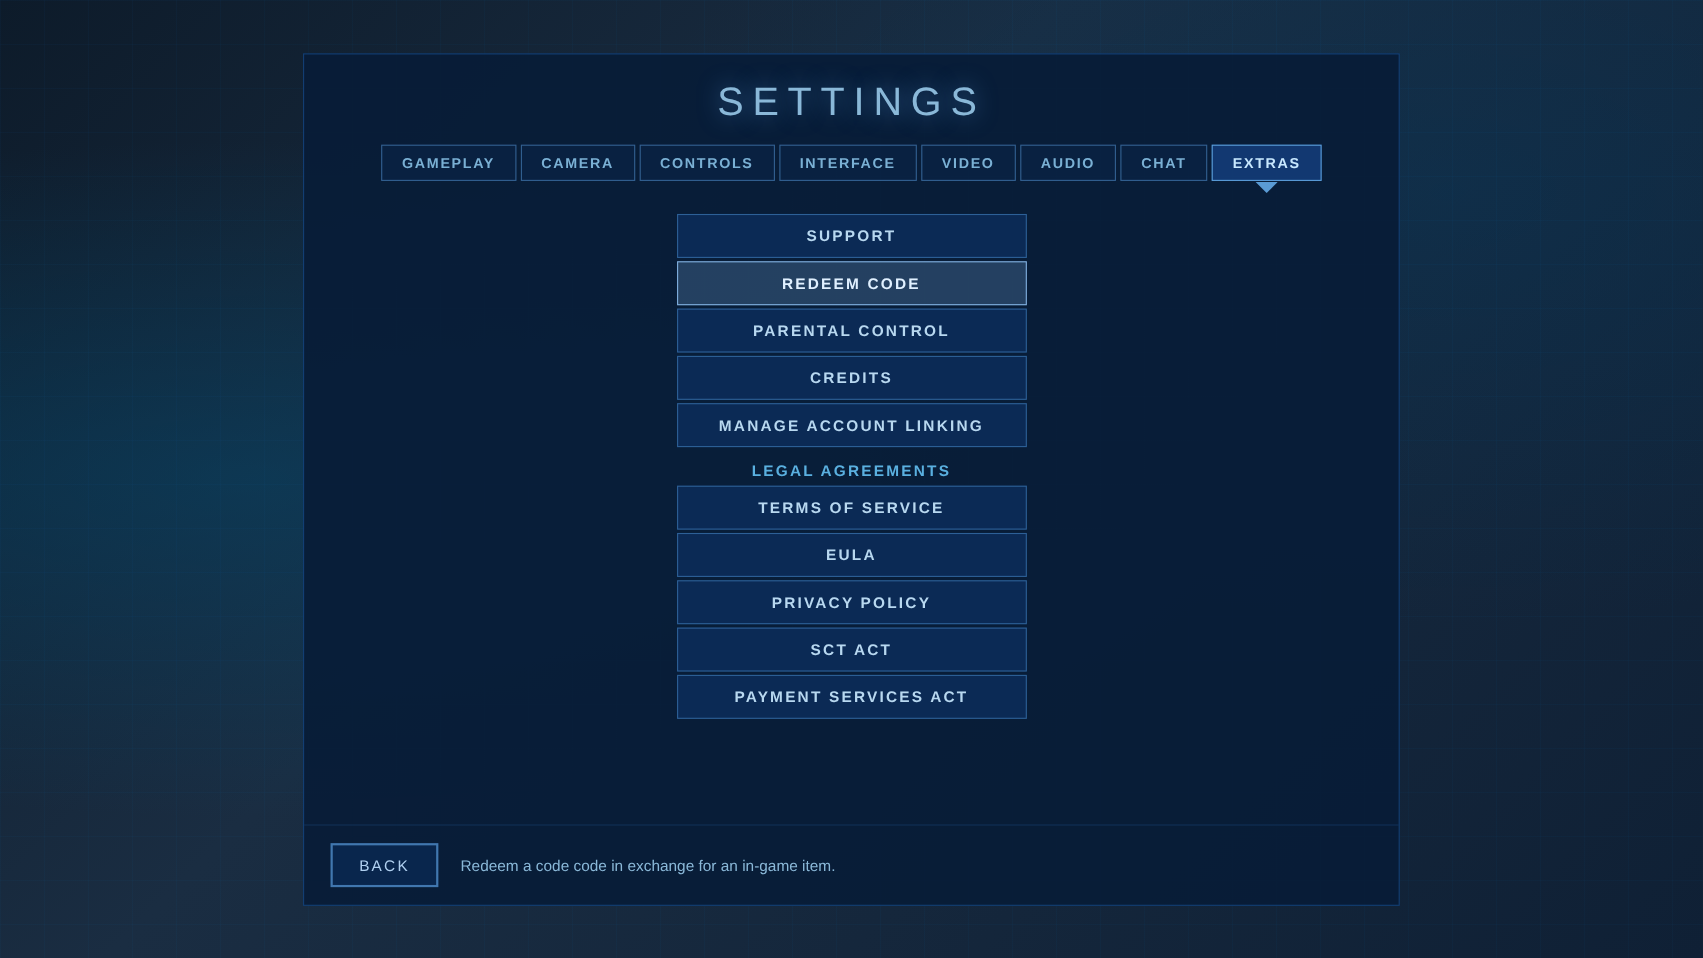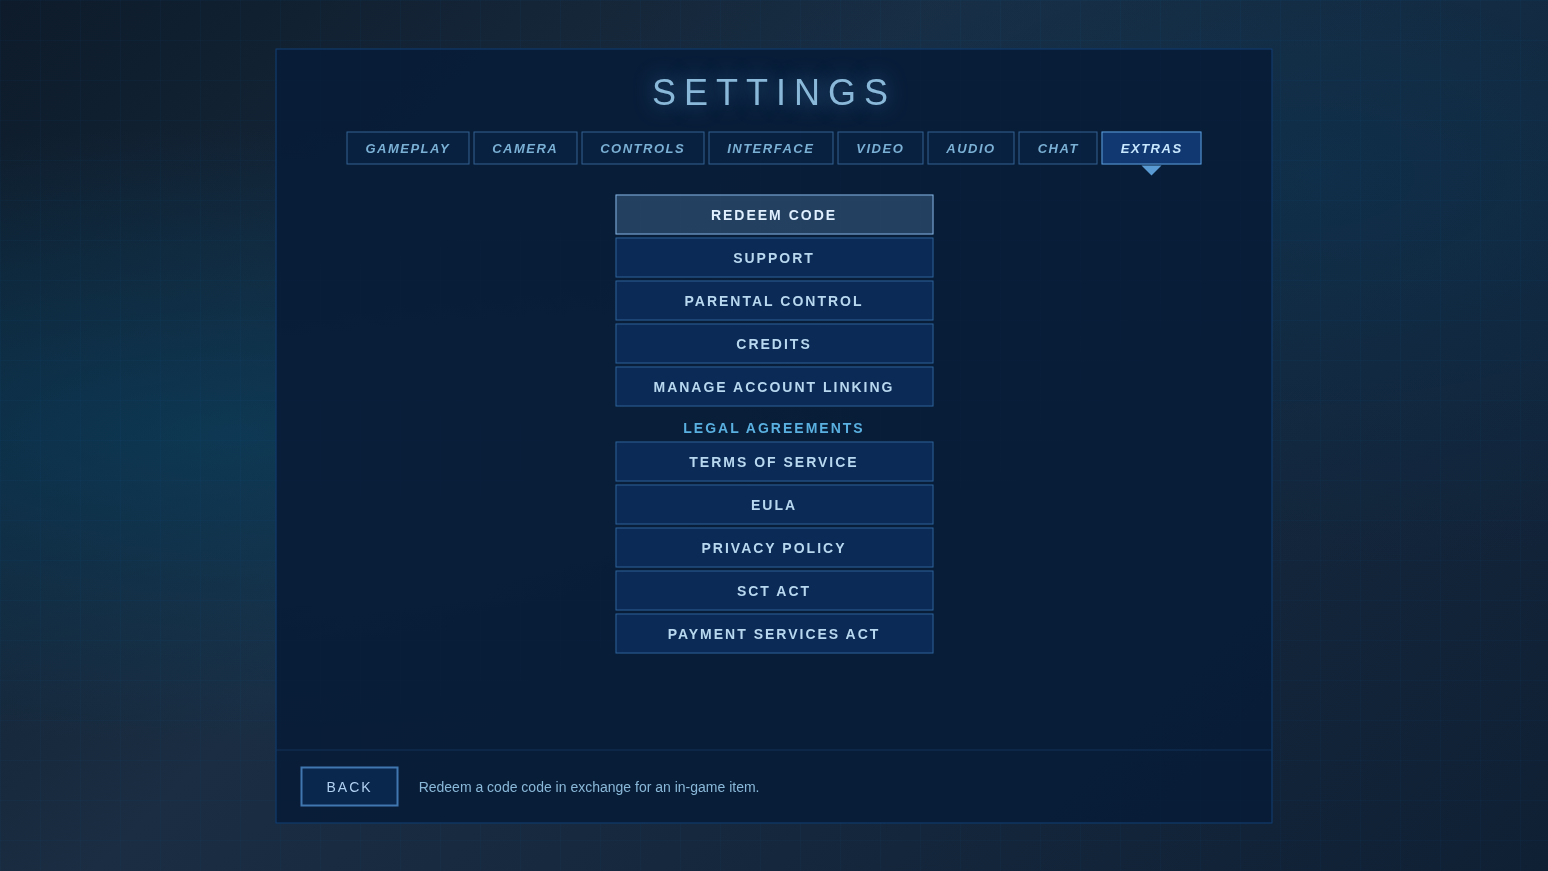--- a/index.html
+++ b/index.html
@@ -71,21 +71,20 @@
       border: 1.5px solid rgba(80,140,200,0.6);
       background: rgba(10,35,70,0.7);
       color: #7ab0d4;
       font-size: 13px;
       font-weight: 700;
       letter-spacing: 1.5px;
       cursor: pointer;
       text-transform: uppercase;
       transition: all 0.15s;
       white-space: nowrap;
-      font-style: italic;
     }
 
     .tab-btn.active {
       background: rgba(20,60,120,0.9);
       color: #c8e8ff;
       border-color: rgba(100,170,230,0.9);
       position: relative;
     }
 
     .tab-btn.active::after {
@@ -184,22 +183,22 @@
       <button class="tab-btn">CONTROLS</button>
       <button class="tab-btn">INTERFACE</button>
       <button class="tab-btn">VIDEO</button>
       <button class="tab-btn">AUDIO</button>
       <button class="tab-btn">CHAT</button>
       <button class="tab-btn active">EXTRAS</button>
     </div>
 
   <div class="content-area">
 
-  <button class="menu-btn highlighted">REDEEM CODE</button>
-      <button class="menu-btn">SUPPORT</button>
+  <button class="menu-btn">SUPPORT</button>
+      <button class="menu-btn highlighted">REDEEM CODE</button>
       <button class="menu-btn">PARENTAL CONTROL</button>
       <button class="menu-btn">CREDITS</button>
       <button class="menu-btn">MANAGE ACCOUNT LINKING</button>
       <div class="section-label">LEGAL AGREEMENTS</div>
       <button class="menu-btn">TERMS OF SERVICE</button>
       <button class="menu-btn">EULA</button>
       <button class="menu-btn">PRIVACY POLICY</button>
       <button class="menu-btn">SCT ACT</button>
       <button class="menu-btn">PAYMENT SERVICES ACT</button>
     </div>

